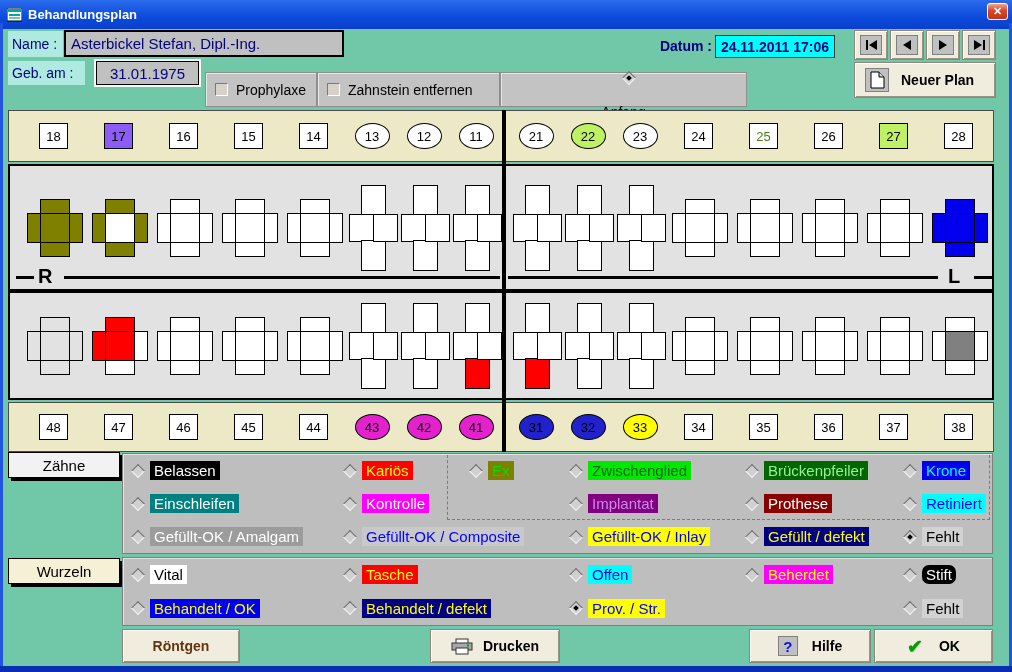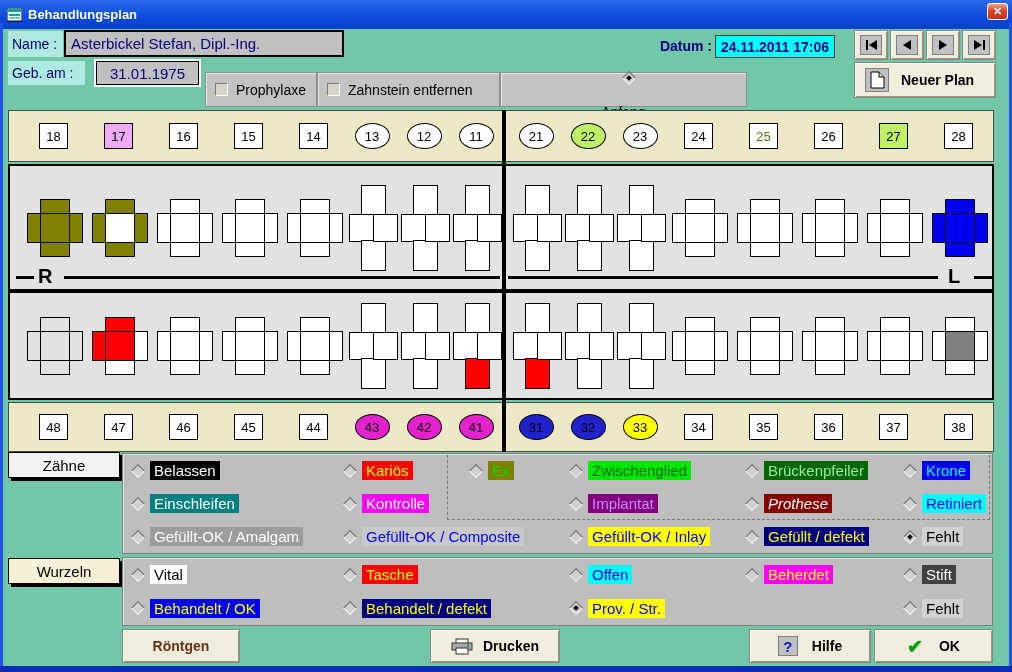--- a/index.html
+++ b/index.html
@@ -196,21 +196,21 @@
   </span>
   <span>Neuer Plan</span>
 </div>
 
 <div class="abs numrow top">
   <div class="halfq qleft" id="q1-numbers">
       <div class="cell post">
         <div class="badge square" style="background: rgb(255, 255, 255); color: rgb(0, 0, 0);">18</div>
       </div>
       <div class="cell post">
-        <div class="badge square" style="background: #f0abfc; color: rgb(0, 0, 0);">17</div>
+        <div class="badge square" style="background: #8b5cf6; color: rgb(0, 0, 0);">17</div>
       </div>
       <div class="cell post">
         <div class="badge square" style="background: rgb(255, 255, 255); color: rgb(0, 0, 0);">16</div>
       </div>
       <div class="cell post">
         <div class="badge square" style="background: rgb(255, 255, 255); color: rgb(0, 0, 0);">15</div>
       </div>
       <div class="cell post">
         <div class="badge square" style="background: rgb(255, 255, 255); color: rgb(0, 0, 0);">14</div>
       </div>
@@ -640,21 +640,21 @@
       <div class="litem" style="grid-column: 2;">
         <span class="dia"></span>
         <span class="tag" style="background: rgb(255, 0, 255); color: rgb(255, 255, 255);">Kontrolle</span>
       </div>
       <div class="litem" style="grid-column: 4;">
         <span class="dia"></span>
         <span class="tag" style="background: rgb(128, 0, 128); color: rgb(204, 136, 238);">Implantat</span>
       </div>
       <div class="litem" style="grid-column: 5;">
         <span class="dia"></span>
-        <span class="tag" style="background: rgb(136, 0, 0); color: rgb(255, 255, 255); font-style: italic;">Prothese</span>
+        <span class="tag" style="background: rgb(136, 0, 0); color: rgb(255, 255, 255);">Prothese</span>
       </div>
       <div class="litem" style="grid-column: 6;">
         <span class="dia"></span>
         <span class="tag" style="background: rgb(0, 255, 255); color: rgb(0, 0, 255);">Retiniert</span>
       </div>
     </div>
     <div class="lrow">
       <div class="litem" style="grid-column: 1;">
         <span class="dia"></span>
         <span class="tag" style="background: rgb(156, 156, 156); color: rgb(255, 255, 255);">Gefüllt-OK / Amalgam</span>
@@ -692,21 +692,21 @@
       <div class="litem" style="grid-column: 4;">
         <span class="dia"></span>
         <span class="tag" style="background: rgb(0, 255, 255); color: rgb(0, 0, 255);">Offen</span>
       </div>
       <div class="litem" style="grid-column: 5;">
         <span class="dia"></span>
         <span class="tag" style="background: rgb(255, 0, 255); color: rgb(255, 255, 0);">Beherdet</span>
       </div>
       <div class="litem" style="grid-column: 6;">
         <span class="dia"></span>
-        <span class="tag" style="background: #404040; color: rgb(255, 255, 255);">Stift</span>
+        <span class="tag" style="background: #000000; color: rgb(255, 255, 255); border-radius: 7px;">Stift</span>
       </div>
     </div>
     <div class="lrow">
       <div class="litem" style="grid-column: 1;">
         <span class="dia"></span>
         <span class="tag" style="background: rgb(0, 0, 238); color: rgb(255, 255, 0);">Behandelt / OK</span>
       </div>
       <div class="litem" style="grid-column: 2;">
         <span class="dia"></span>
         <span class="tag" style="background: rgb(0, 0, 128); color: rgb(255, 255, 0);">Behandelt / defekt</span>

